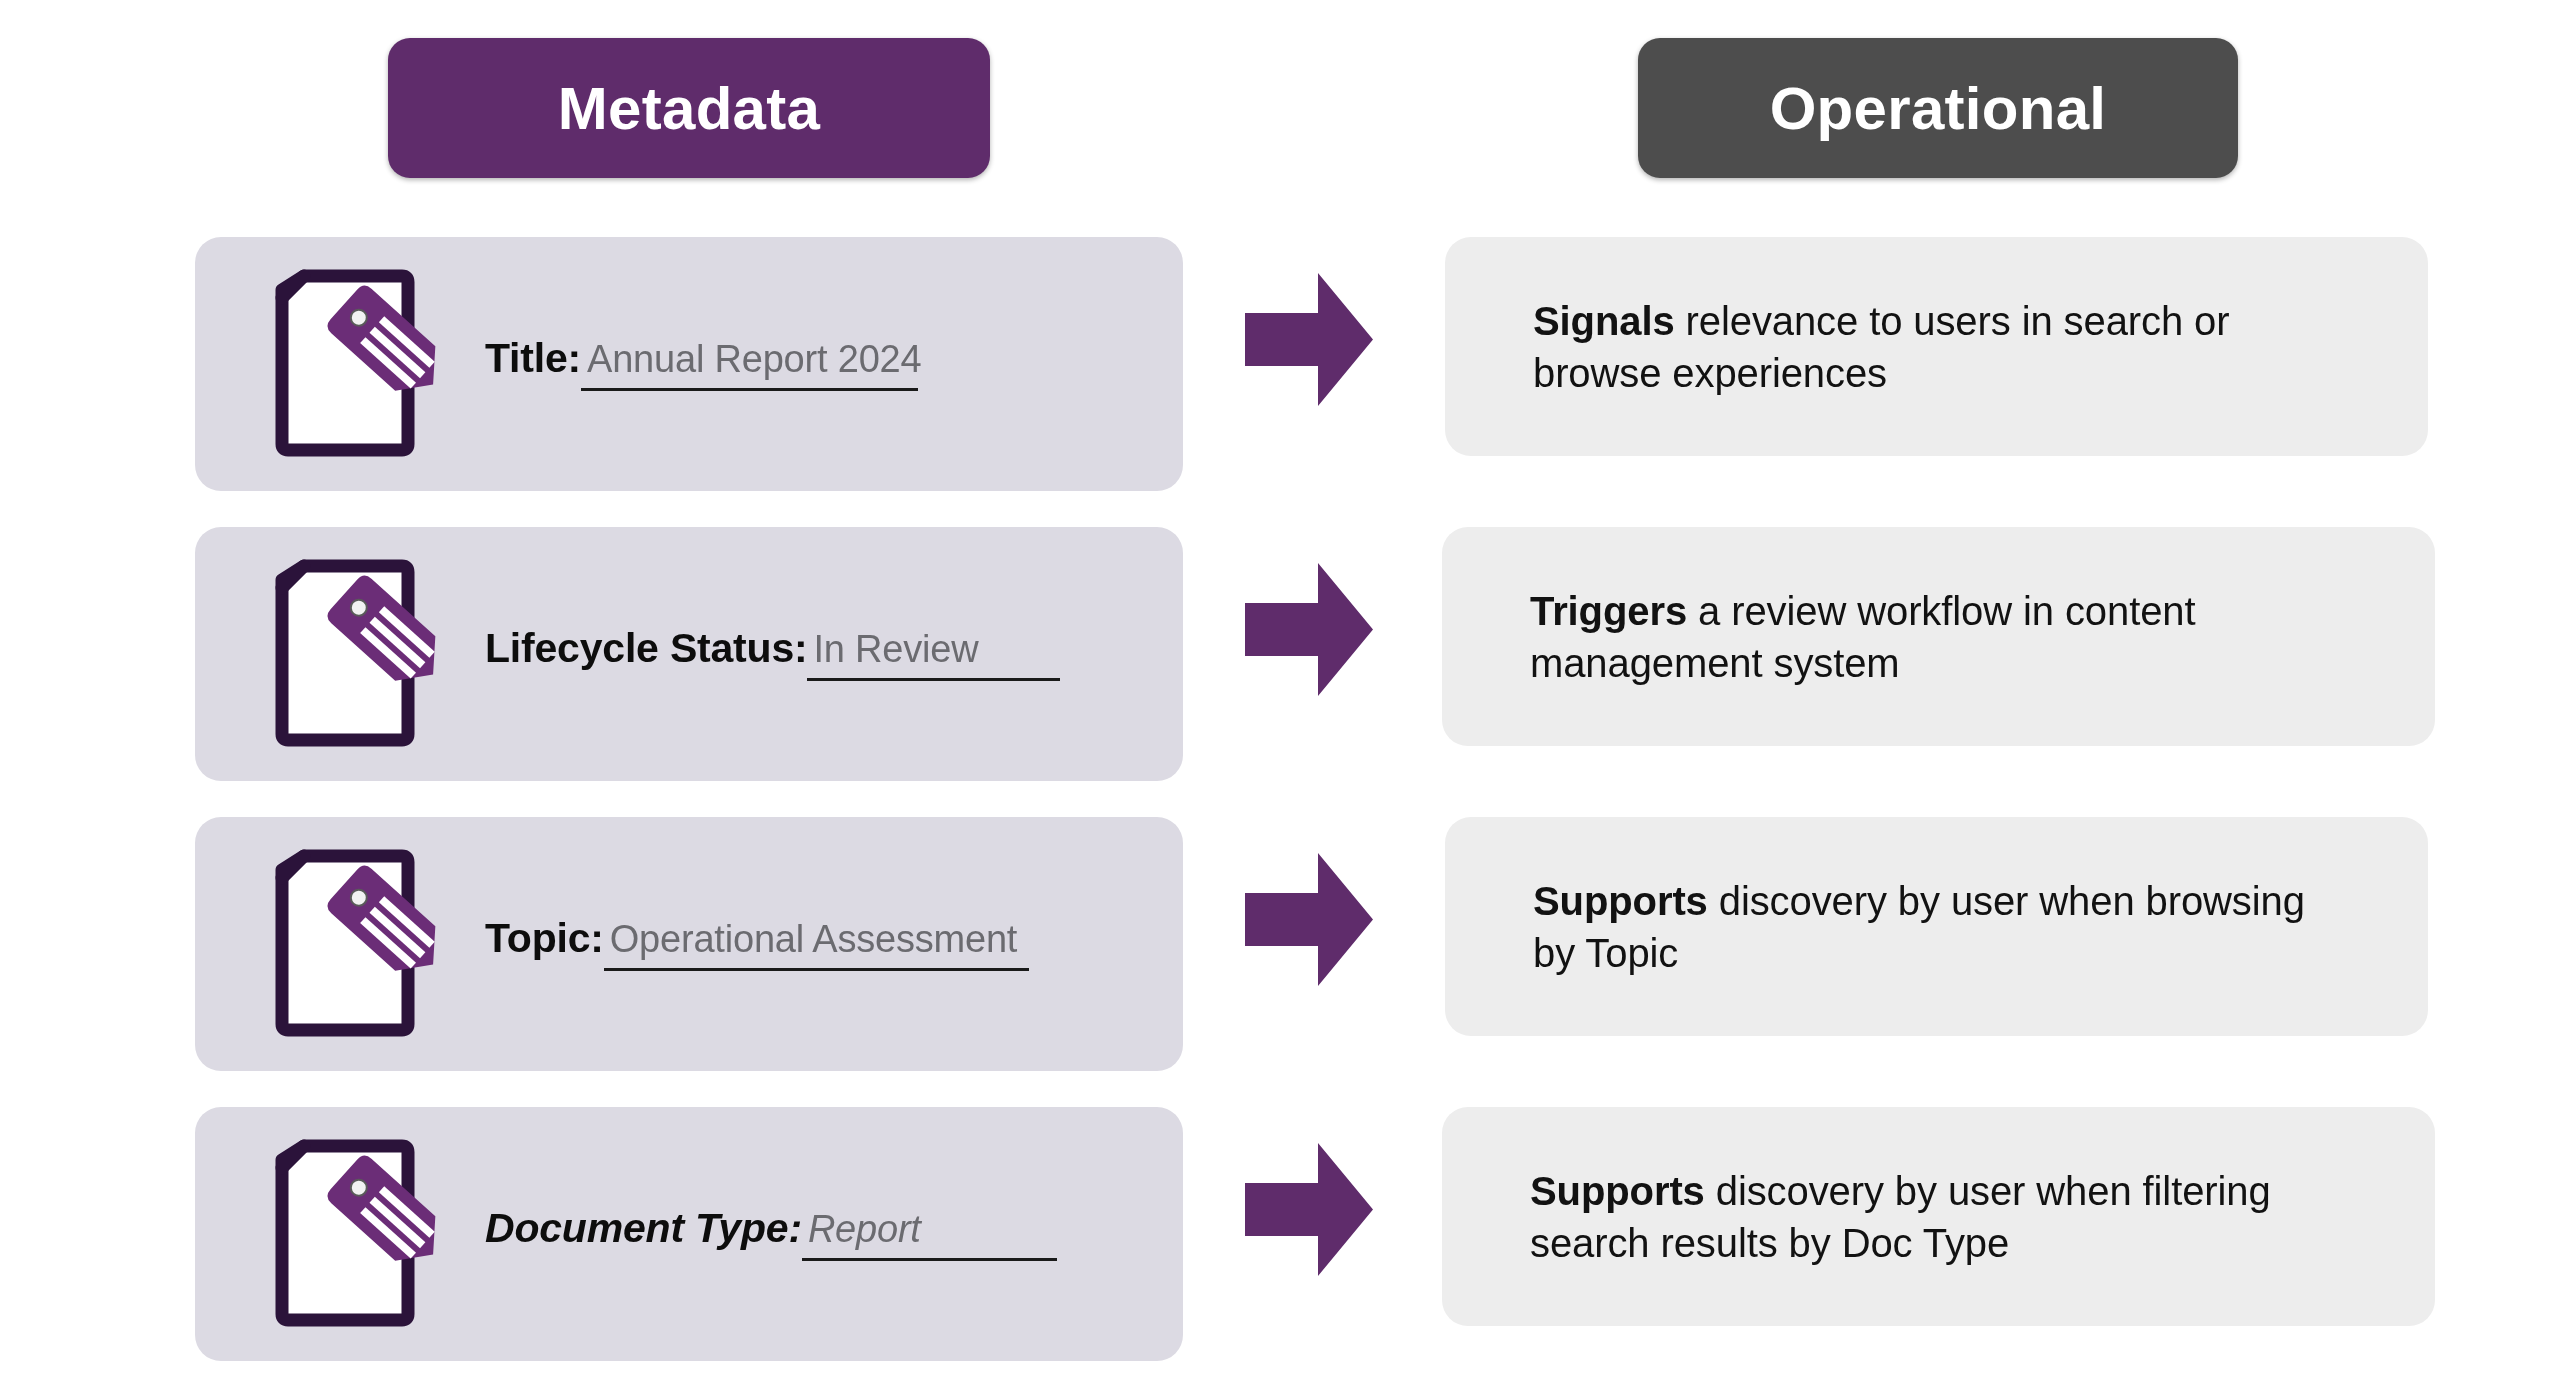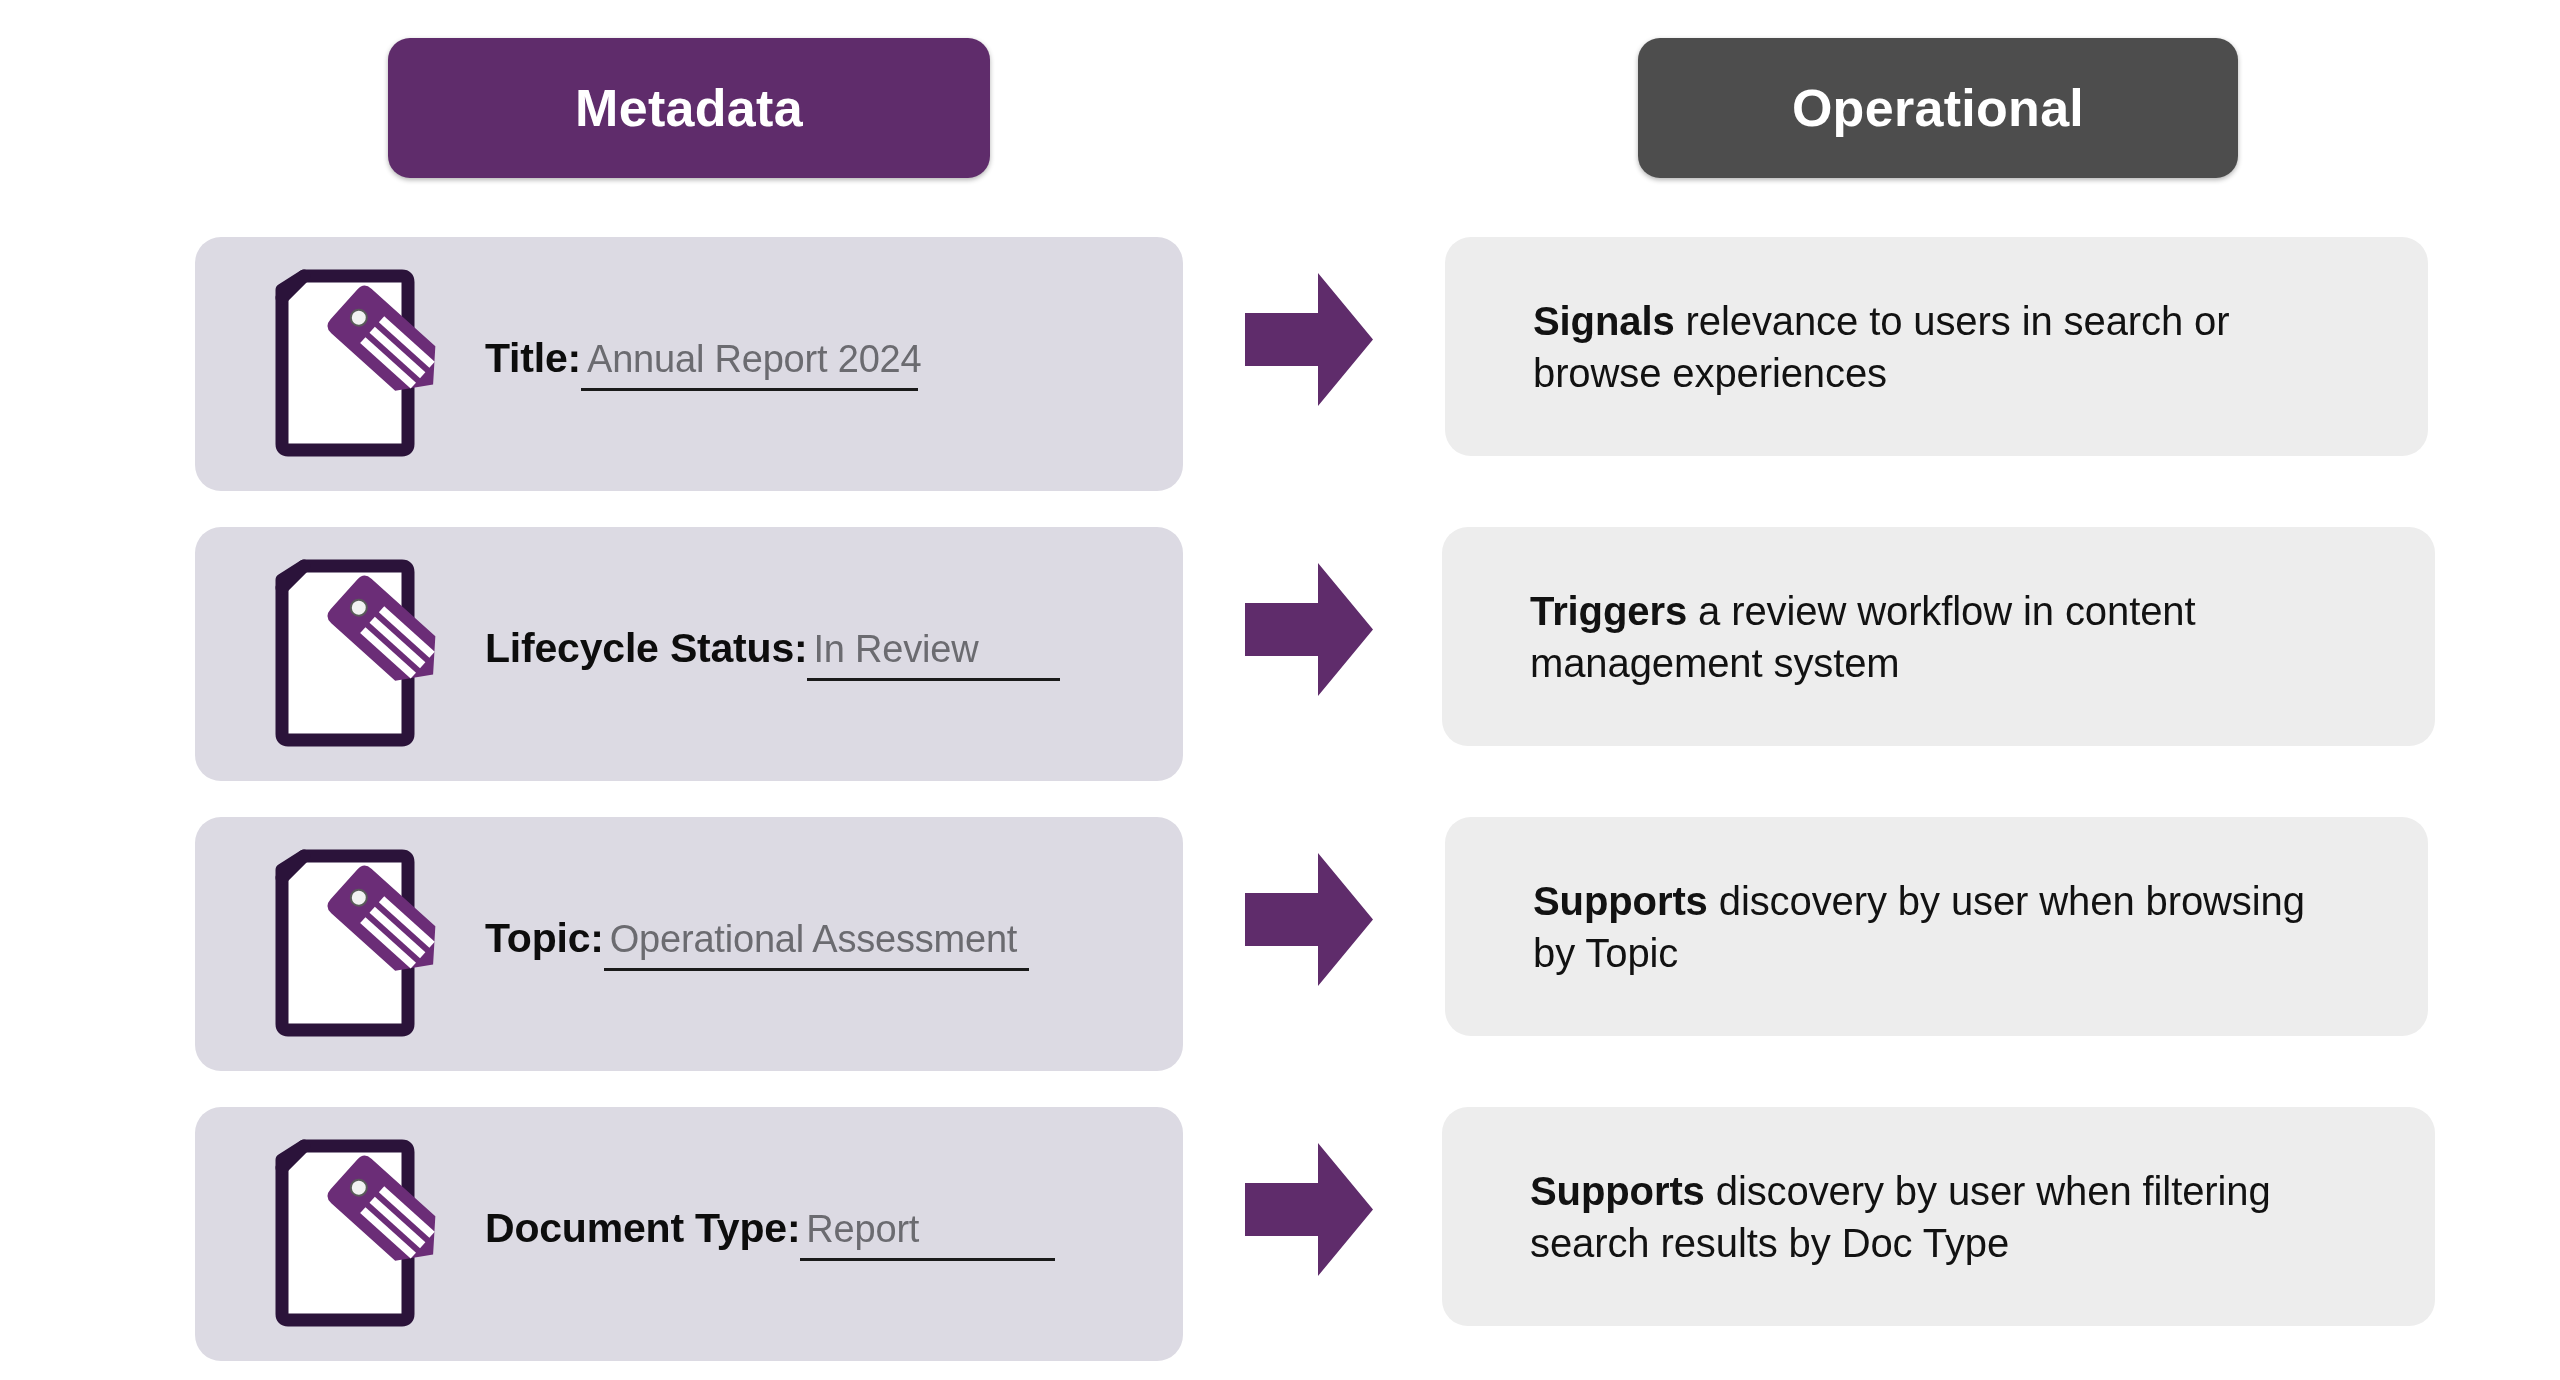--- a/index.html
+++ b/index.html
@@ -12,21 +12,21 @@
   }
   #stage{position:absolute;inset:0;}
 
   
   .col-header{
     position:absolute;
     height:140px;
     border-radius:22px;
     display:flex;align-items:center;justify-content:center;
     color:#ffffff;
-    font-size:52px;
+    font-size:60px;
     font-weight:bold;
     letter-spacing:0.3px;
     box-shadow:0 2px 5px rgba(0,0,0,0.30);
   }
   #hdr-metadata{left:388px;top:38px;width:602px;background:#5F2C6B;}
   #hdr-interactions{left:1638px;top:38px;width:600px;background:#4D4D4D;}
 
   
   .row{position:absolute;left:0;width:2560px;height:253px;}
   .row-0{top:237px;}
@@ -227,21 +227,21 @@
           <path d="M44 12 L22 34" fill="none" stroke="#2B133A" stroke-width="13" stroke-linecap="round"></path>
           <g transform="translate(104,18) rotate(42)">
             <path d="M0 10 Q0 0 10 0 L96 0 L120 30 L96 60 L10 60 Q0 60 0 50 Z" fill="#6B2D77"></path>
             <circle cx="20" cy="30" r="8" fill="#F2F2F2" stroke="#5a5a5a" stroke-width="2"></circle>
             <rect x="38" y="12" width="68" height="8" fill="#FFFFFF"></rect>
             <rect x="38" y="26" width="68" height="8" fill="#FFFFFF"></rect>
             <rect x="38" y="40" width="68" height="8" fill="#FFFFFF"></rect>
           </g>
         </svg>
       </div>
-      <div class="field" style="left:290px; top:98px;">
+      <div class="field" style="left:290px; top:98px;font-style:italic;">
         <span class="field-label">Document Type:</span>
         <span class="field-value-wrap">
           <span class="field-value">Report</span>
           <span class="field-rule" style="width:255px;"></span>
         </span>
       </div>
     </div>
 
     <div class="arrow">
       <svg viewBox="0 0 128 133" xmlns="http://www.w3.org/2000/svg">

